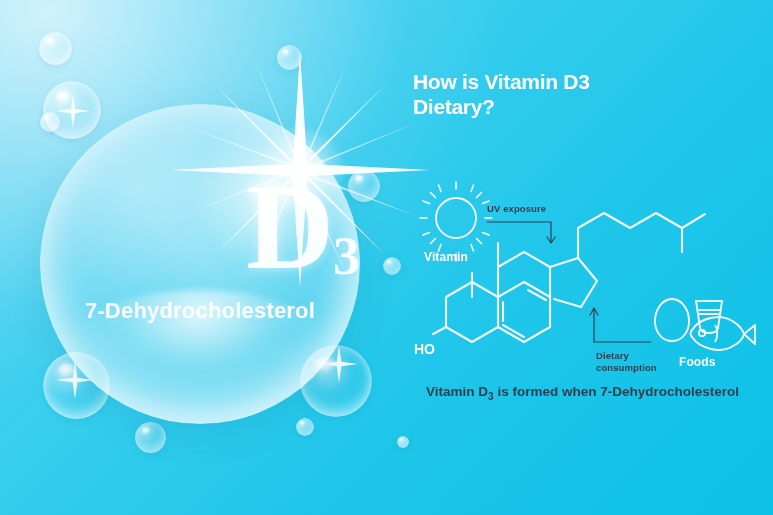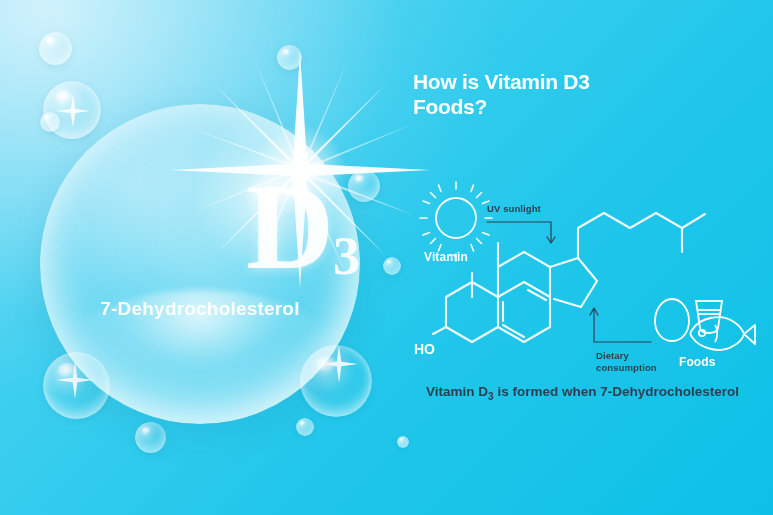--- a/index.html
+++ b/index.html
@@ -91,21 +91,21 @@
     line-height: 1;
     text-shadow: 0 2px 10px rgba(255,255,255,0.45);
   }
   #d3-sub {
     font-size: 54px;
     font-weight: 700;
     color: rgba(255,255,255,0.92);
     vertical-align: -6px;
   }
   #molecule-name {
-    font-size: 19px;
+    font-size: 22px;
     font-weight: 600;
     color: rgba(255,255,255,0.95);
     letter-spacing: 0.2px;
     text-align: center;
   }
 
   
   #headline {
     position: absolute;
     left: 413px;
@@ -214,21 +214,21 @@
         <path d="M46 104 L4 7 L0 0 L1 8 Z" fill="#ffffff"></path>
         <path d="M-44 100 L-3 7 L0 0 L-5 5 Z" fill="#ffffff"></path>
         <path d="M-112 44 L-8 3 L0 0 L-7 0 Z" fill="#ffffff"></path>
         <path d="M-114 -44 L-8 -3 L0 0 L-6 -5 Z" fill="#ffffff"></path>
       </g>
     </g>
   </svg>
 
   <div id="headline">
     <div>How is Vitamin D3</div>
-    <div>Foods?</div>
+    <div>Dietary?</div>
   </div>
 
   <svg class="diagram-svg" width="773" height="515" viewBox="0 0 773 515">
     <g fill="none" stroke="#ffffff" stroke-width="2.1" stroke-linecap="round" stroke-linejoin="round" opacity="0.95">
 
       <path d="M446 327 L446 297 L472 282 L498 297 L498 327 L472 342 Z"></path>
 
       <path d="M433 334 L446 327"></path>
 
       <path d="M498 297 L524 282 L550 297 L550 327 L524 342 L498 327"></path>
@@ -293,21 +293,21 @@
     <g stroke="#ffffff" stroke-width="1.8" fill="none" stroke-linejoin="round">
       <path d="M692 330 C700 317 722 313 734 322 C740 326 743 331 744 334 C743 338 739 343 733 346 C721 354 700 349 692 337 C690 335 690 332 692 330 Z"></path>
       <path d="M744 334 L755 325 L755 344 Z"></path>
       <circle cx="702" cy="333" r="3.2"></circle>
       <path d="M715 325 C718 329 718 337 715 342"></path>
     </g>
   </svg>
 
   <div class="lbl-white" style="left:424px; top:250px;">Vitamin</div>
 
-  <div class="lbl-dark" style="left:487px; top:203px;">UV sunlight</div>
+  <div class="lbl-dark" style="left:487px; top:203px;">UV exposure</div>
 
   <div class="lbl-dark" style="left:596px; top:350px;">
     <div>Dietary</div>
     <div>consumption</div>
   </div>
 
   <div class="lbl-white" style="left:679px; top:355px;">Foods</div>
 
   <div id="caption">
     <div><span>Vitamin D</span><sub>3</sub><span> is formed when 7-Dehydrocholesterol</span></div>

